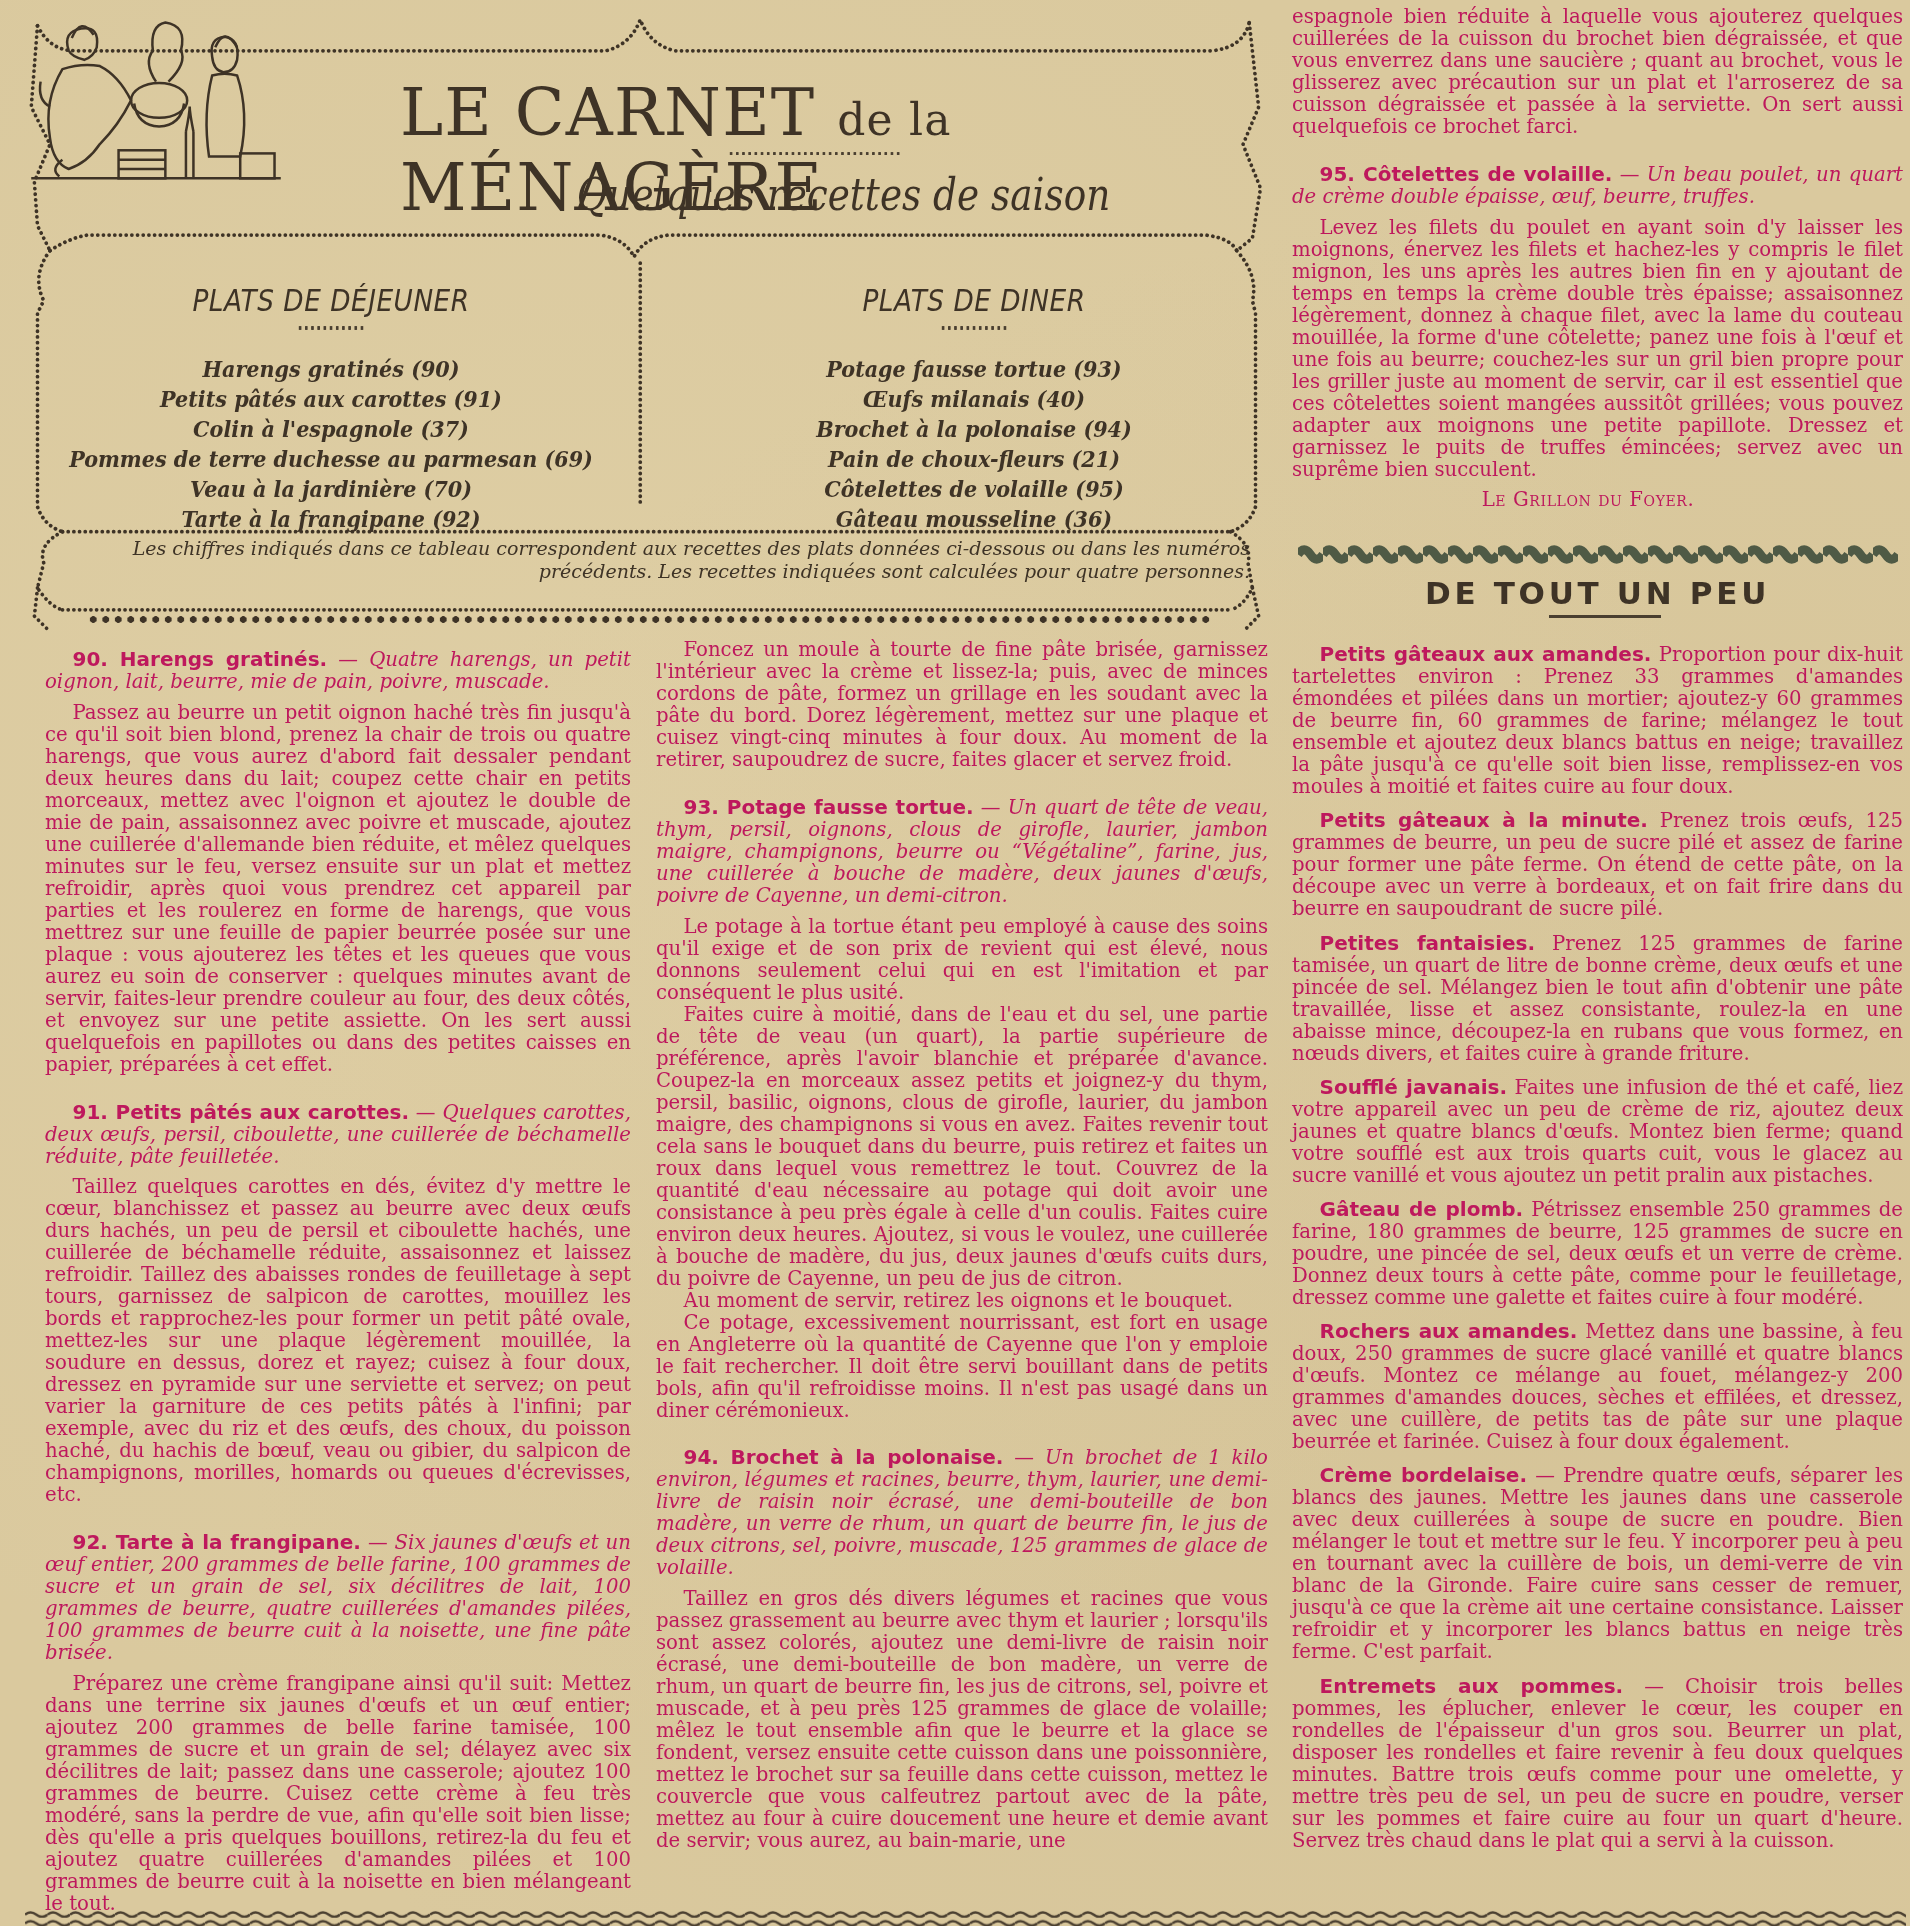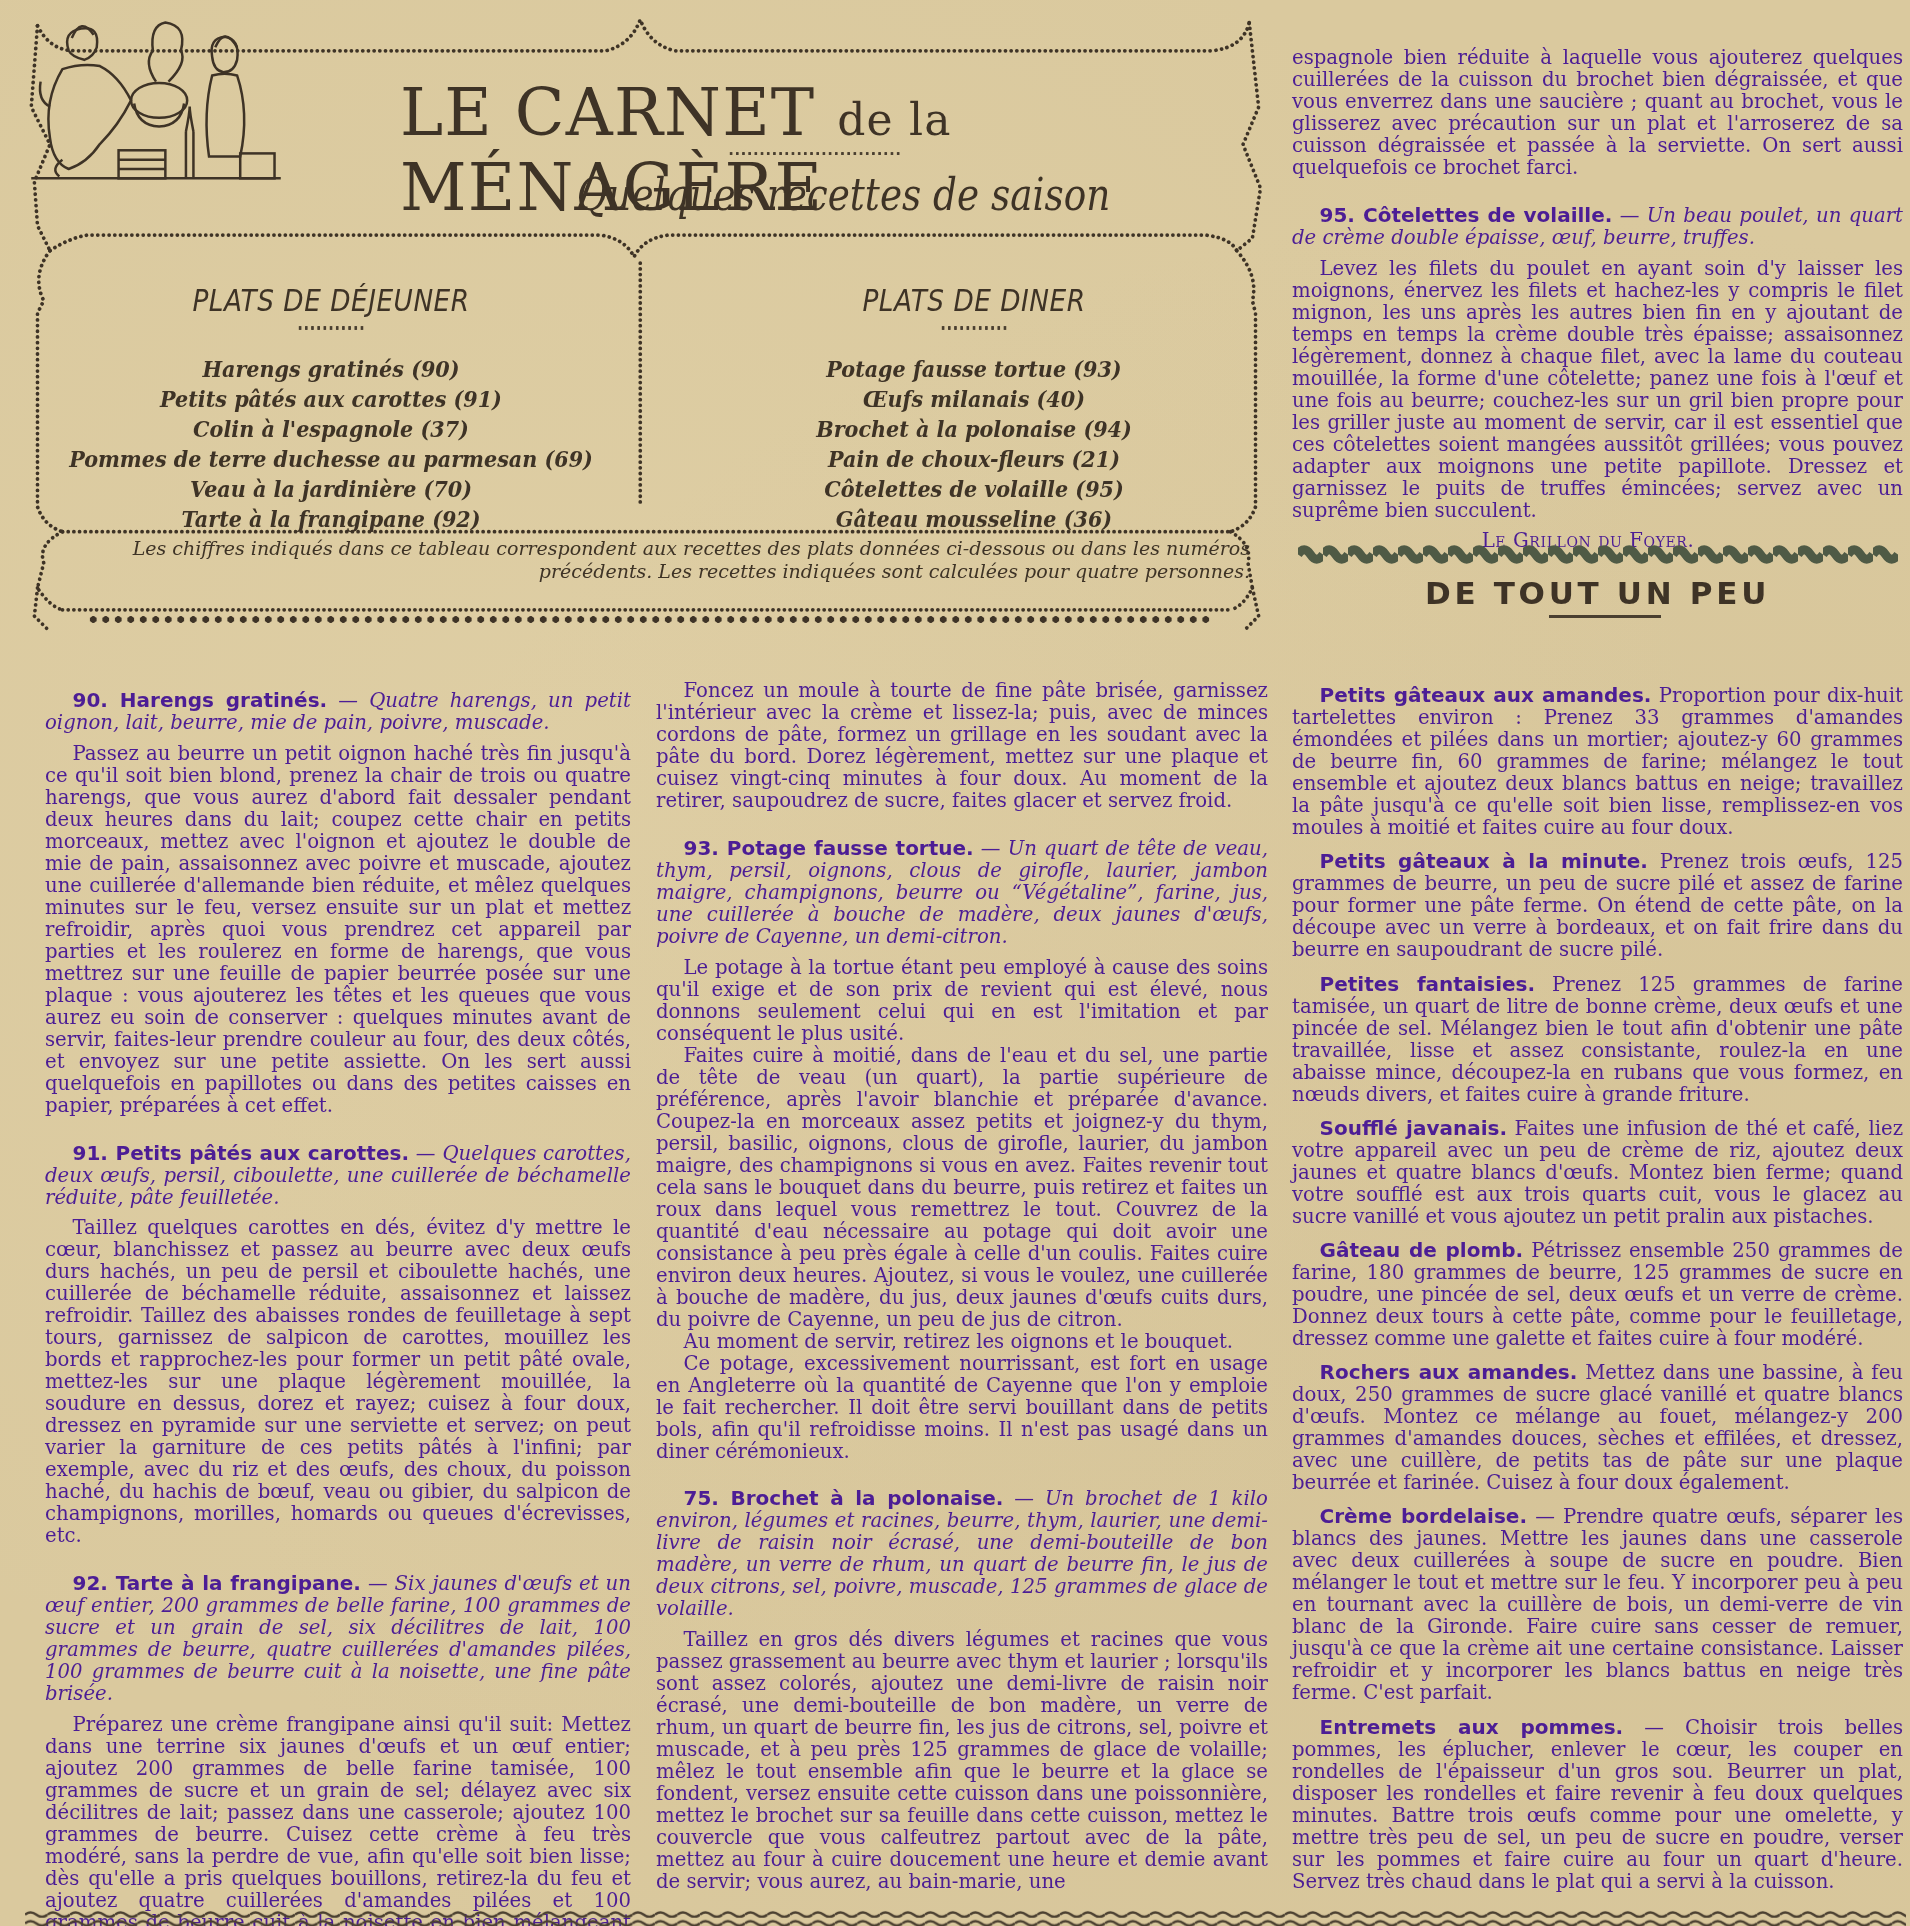--- a/index.html
+++ b/index.html
@@ -18,21 +18,21 @@
     font-family:"DejaVu Serif",serif;font-style:italic;font-size:44px;color:#3e3326;transform:scaleX(0.85);}
   .dots-mini{position:absolute;height:3.7px;background:radial-gradient(circle,#4a3f30 45%,transparent 50%) 0 0/6.2px 3.7px repeat-x;}
   .illustration{position:absolute;left:112px;top:56px;width:262px;height:181px;}
   .menu-col{position:absolute;top:269px;width:600px;text-align:center;font-style:italic;}
   .menu-col h2{margin:0;font-family:"DejaVu Sans",sans-serif;font-weight:normal;font-size:31px;letter-spacing:0.6px;color:#3e3326;transform:scaleX(0.85);}
   .menu-col ul{list-style:none;margin:24px 0 0 0;padding:0;}
   .menu-col li{font-family:"DejaVu Serif",serif;font-size:23px;line-height:30px;font-weight:bold;color:#3e3326;transform:scaleX(0.9);}
   .note{position:absolute;left:50px;top:536px;width:1200px;text-align:right;
     font-style:italic;font-size:19px;line-height:23px;color:#3e3326;}
   
-  .col{position:absolute;font-size:19.7px;line-height:22px;text-align:justify;color:#4c1d95;hyphens:manual;margin-top:41px;}
+  .col{position:absolute;font-size:19.7px;line-height:22px;text-align:justify;color:#be185d;hyphens:manual;}
   .col p{margin:0;text-indent:27.5px;}
   .col .head{margin-top:11.2px;}
   .col .head b{font-family:"DejaVu Sans",sans-serif;font-size:20px;}
   .col .gap{height:8.7px;}
   .c1{left:45px;top:637px;width:586px;}
   .c2{left:656px;top:639px;width:612px;}
   .c3{left:1292px;top:6.2px;width:611px;}
   .sig{text-align:center;font-variant:small-caps;letter-spacing:0.6px;margin-top:8.7px;padding-right:19px;}
   .divider-wave{position:absolute;left:1298px;top:545px;width:600px;height:19px;}
   .section-title{position:absolute;left:1292px;top:575px;width:611px;text-align:center;
@@ -158,21 +158,21 @@
 <div class="col c2">
   <p>Foncez un moule à tourte de fine pâte brisée, garnissez l'intérieur avec la crème et lissez-la; puis, avec de minces cordons de pâte, formez un grillage en les soudant avec la pâte du bord. Dorez légèrement, mettez sur une plaque et cuisez vingt-cinq minutes à four doux. Au moment de la retirer, saupoudrez de sucre, faites glacer et servez froid.</p>
   <div class="gap" style="height:13.7px"></div>
   <p class="head"><b>93. Potage fausse tortue.</b><span> — </span><i>Un quart de tête de veau, thym, persil, oignons, clous de girofle, laurier, jambon maigre, champignons, beurre ou “Végétaline”, farine, jus, une cuillerée à bouche de madère, deux jaunes d'œufs, poivre de Cayenne, un demi-citron.</i></p>
   <div class="gap"></div>
   <p>Le potage à la tortue étant peu employé à cause des soins qu'il exige et de son prix de revient qui est élevé, nous donnons seulement celui qui en est l'imitation et par conséquent le plus usité.</p>
   <p>Faites cuire à moitié, dans de l'eau et du sel, une partie de tête de veau (un quart), la partie supérieure de préférence, après l'avoir blanchie et préparée d'avance. Coupez-la en morceaux assez petits et joignez-y du thym, persil, basilic, oignons, clous de girofle, laurier, du jambon maigre, des champignons si vous en avez. Faites revenir tout cela sans le bouquet dans du beurre, puis retirez et faites un roux dans lequel vous remettrez le tout. Couvrez de la quantité d'eau nécessaire au potage qui doit avoir une consistance à peu près égale à celle d'un coulis. Faites cuire environ deux heures. Ajoutez, si vous le voulez, une cuillerée à bouche de madère, du jus, deux jaunes d'œufs cuits durs, du poivre de Cayenne, un peu de jus de citron.</p>
   <p>Au moment de servir, retirez les oignons et le bouquet.</p>
   <p>Ce potage, excessivement nourrissant, est fort en usage en Angleterre où la quantité de Cayenne que l'on y emploie le fait rechercher. Il doit être servi bouillant dans de petits bols, afin qu'il refroidisse moins. Il n'est pas usagé dans un diner cérémonieux.</p>
   <div class="gap" style="height:13.7px"></div>
-  <p class="head"><b>75. Brochet à la polonaise.</b><span> — </span><i>Un brochet de 1 kilo environ, légumes et racines, beurre, thym, laurier, une demi-livre de raisin noir écrasé, une demi-bouteille de bon madère, un verre de rhum, un quart de beurre fin, le jus de deux citrons, sel, poivre, muscade, 125 grammes de glace de volaille.</i></p>
+  <p class="head"><b>94. Brochet à la polonaise.</b><span> — </span><i>Un brochet de 1 kilo environ, légumes et racines, beurre, thym, laurier, une demi-livre de raisin noir écrasé, une demi-bouteille de bon madère, un verre de rhum, un quart de beurre fin, le jus de deux citrons, sel, poivre, muscade, 125 grammes de glace de volaille.</i></p>
   <div class="gap"></div>
   <p>Taillez en gros dés divers légumes et racines que vous passez grassement au beurre avec thym et laurier ; lorsqu'ils sont assez colorés, ajoutez une demi-livre de raisin noir écrasé, une demi-bouteille de bon madère, un verre de rhum, un quart de beurre fin, les jus de citrons, sel, poivre et muscade, et à peu près 125 grammes de glace de volaille; mêlez le tout ensemble afin que le beurre et la glace se fondent, versez ensuite cette cuisson dans une poissonnière, mettez le brochet sur sa feuille dans cette cuisson, mettez le couvercle que vous calfeutrez partout avec de la pâte, mettez au four à cuire doucement une heure et demie avant de servir; vous aurez, au bain-marie, une</p>
 </div>
 
 <div class="col c3">
   <p style="text-indent:0">espagnole bien réduite à laquelle vous ajouterez quelques cuillerées de la cuisson du brochet bien dégraissée, et que vous enverrez dans une saucière ; quant au brochet, vous le glisserez avec précaution sur un plat et l'arroserez de sa cuisson dégraissée et passée à la serviette. On sert aussi quelquefois ce brochet farci.</p>
   <div class="gap" style="height:13.7px"></div>
   <p class="head"><b>95. Côtelettes de volaille.</b><span> — </span><i>Un beau poulet, un quart de crème double épaisse, œuf, beurre, truffes.</i></p>
   <div class="gap"></div>
   <p>Levez les filets du poulet en ayant soin d'y laisser les moignons, énervez les filets et hachez-les y compris le filet mignon, les uns après les autres bien fin en y ajoutant de temps en temps la crème double très épaisse; assaisonnez légèrement, donnez à chaque filet, avec la lame du couteau mouillée, la forme d'une côtelette; panez une fois à l'œuf et une fois au beurre; couchez-les sur un gril bien propre pour les griller juste au moment de servir, car il est essentiel que ces côtelettes soient mangées aussitôt grillées; vous pouvez adapter aux moignons une petite papillote. Dressez et garnissez le puits de truffes émincées; servez avec un suprême bien succulent.</p>

